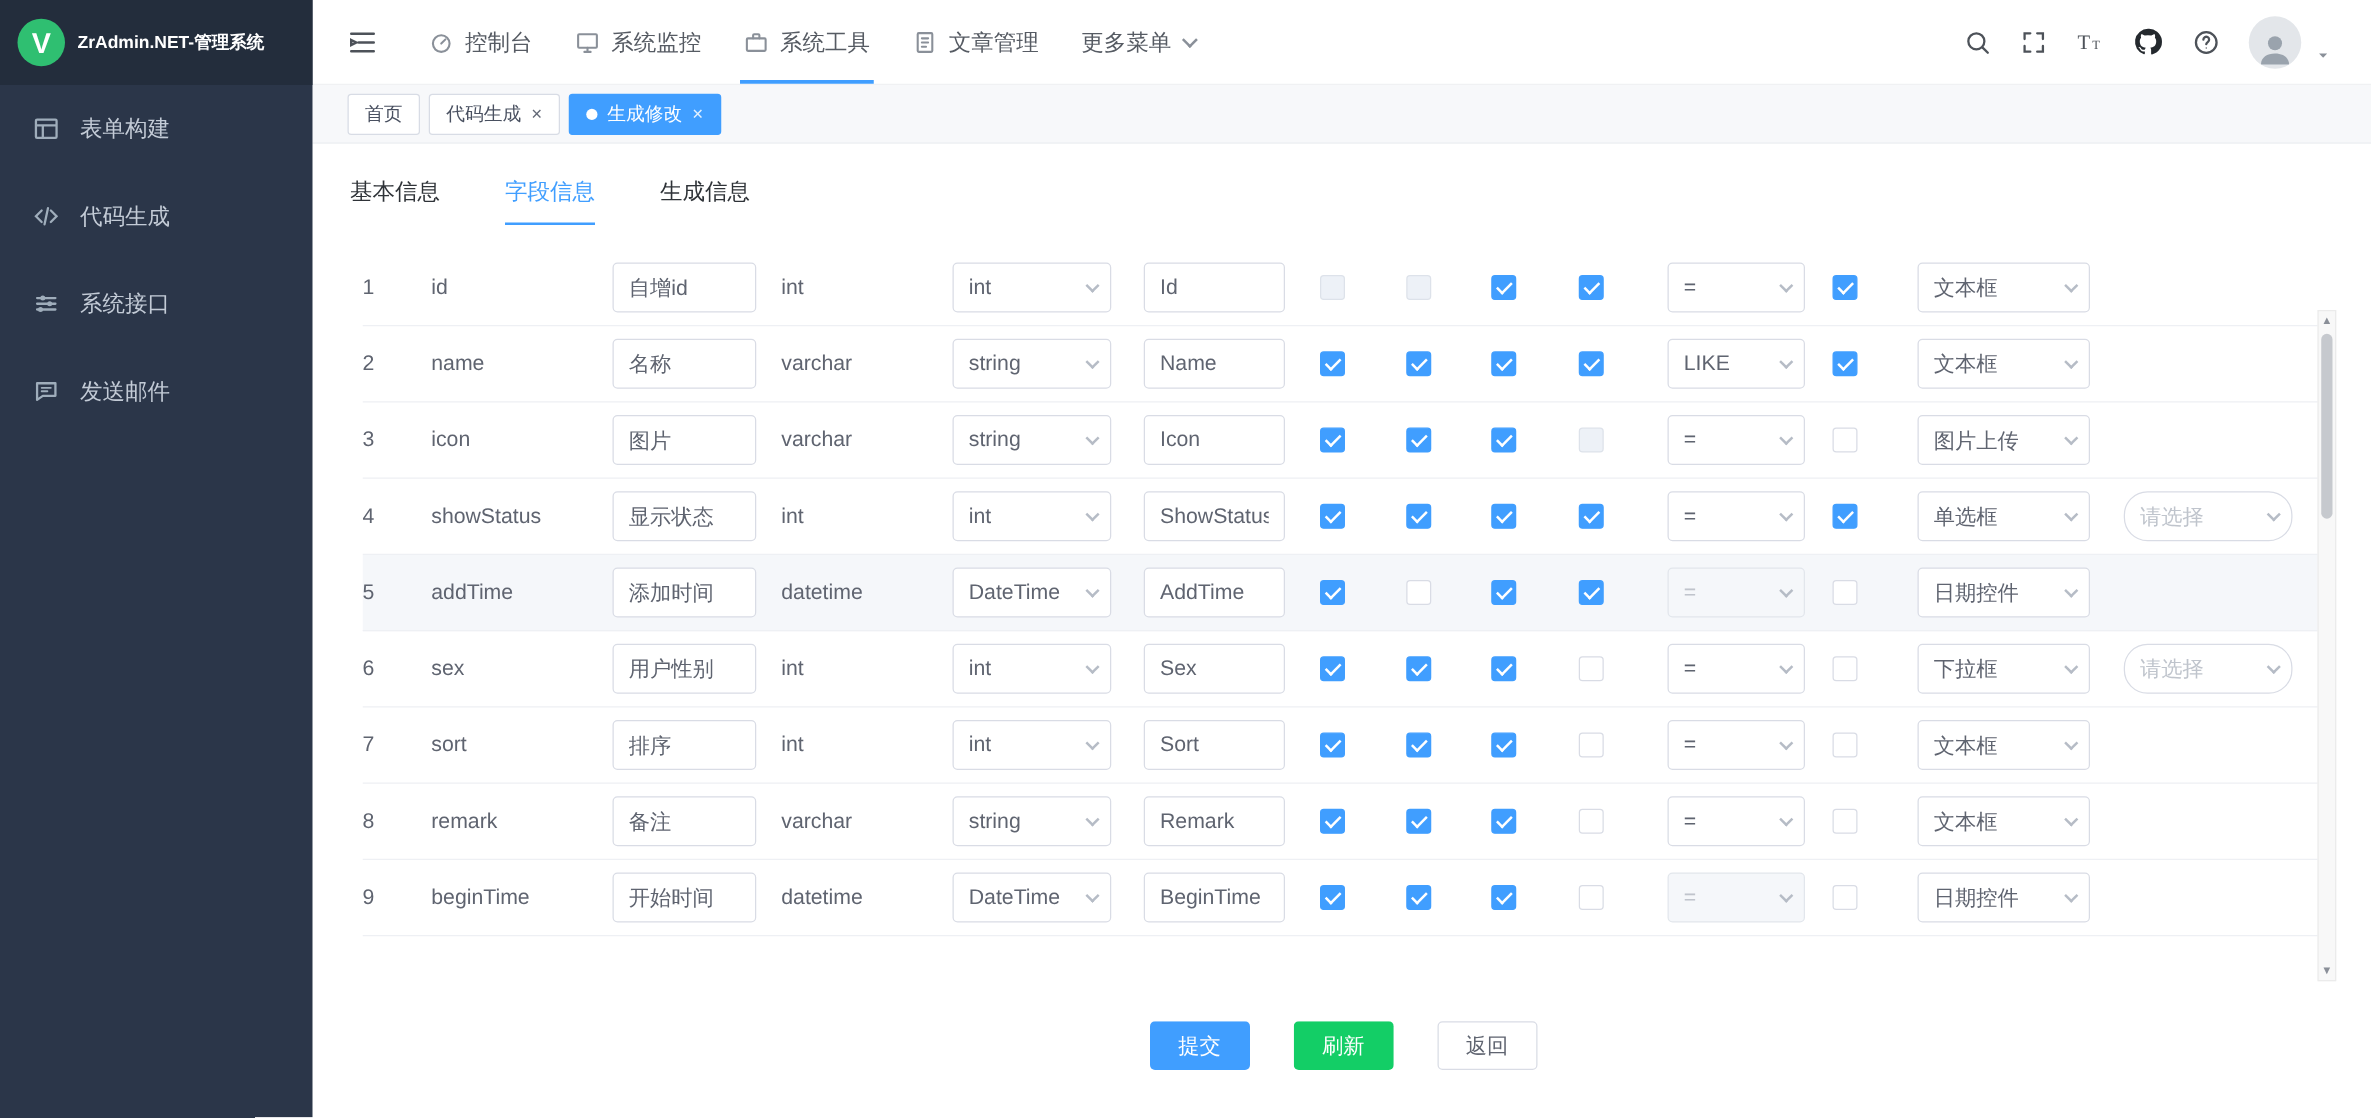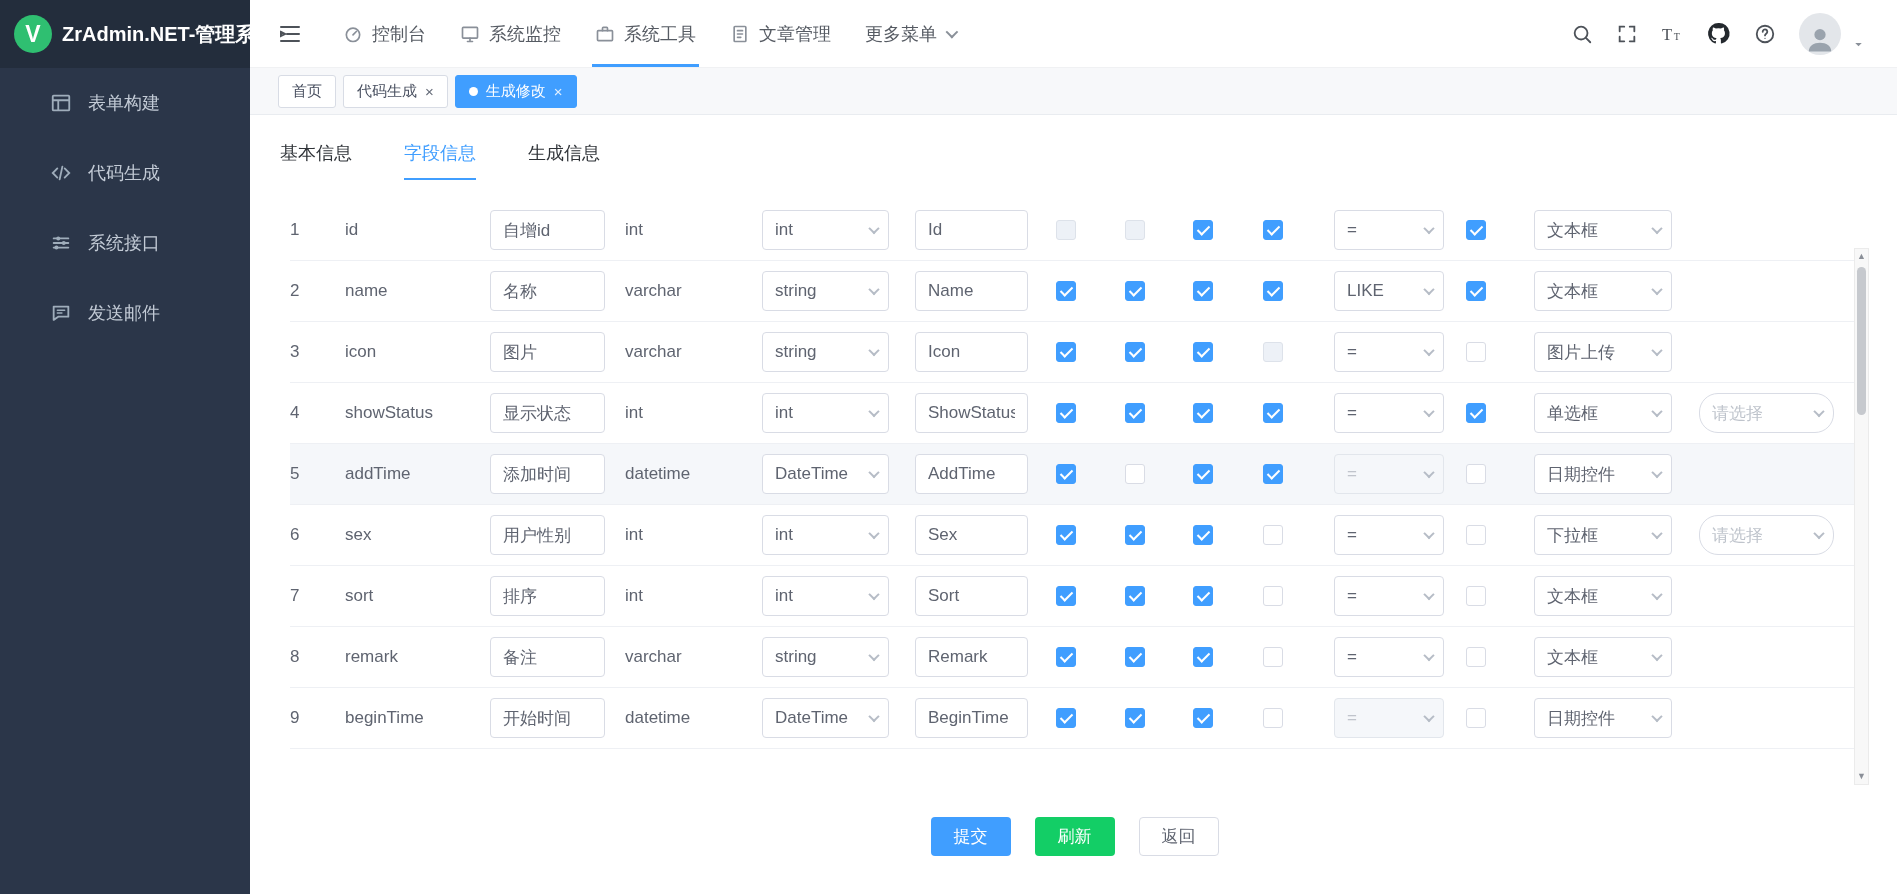--- a/index.html
+++ b/index.html
@@ -4,23 +4,23 @@
 <style>
   * { margin:0; padding:0; box-sizing:border-box; }
   html,body { background:#fff; }
   body { font-family:"Liberation Sans","DejaVu Sans",sans-serif; }
   .frame { position:relative; width:1897px; height:894px; background:#fff; overflow:hidden; font-size:17px; color:#303133; }
 
   
   .sidebar { position:absolute; left:0; top:0; width:250px; height:100%; background:#2b3649; z-index:5; }
   .logo-row { height:68px; display:flex; align-items:center; padding-left:14px; background:#232d3c; cursor:pointer; }
   .logo-circle { width:38px; height:38px; border-radius:50%; background:#2fbf71; color:#fff; display:flex; align-items:center; justify-content:center; font-weight:bold; font-size:23px; flex:none; }
-  .logo-title { color:#fff; font-size:20px; font-weight:bold; margin-left:10px; white-space:nowrap; }
+  .logo-title { color:#fff; font-size:14px; font-weight:bold; margin-left:10px; white-space:nowrap; }
   .side-menu { }
-  .side-item { height:70px; display:flex; align-items:center; padding-left:26px; color:#c3cbd6; font-size:18px; cursor:pointer; gap:16px;margin-left:24px; }
+  .side-item { height:70px; display:flex; align-items:center; padding-left:26px; color:#c3cbd6; font-size:18px; cursor:pointer; gap:16px; }
   .side-item .si { width:22px; height:22px; color:#9fadbb; flex:none; }
 
   
   .navbar { position:absolute; left:250px; top:0; right:0; height:68px; background:#fff; border-bottom:1px solid #f0f1f3; display:flex; align-items:center;text-align:center; }
   .hamb { width:24px; height:24px; margin-left:28px; color:#4d5259; cursor:pointer; flex:none; }
   .nav-menu { display:flex; margin-left:24px; height:100%; }
   .nav-item { display:flex; align-items:center; gap:9px; padding:0 17px; font-size:18px; color:#565b63; cursor:pointer; position:relative; white-space:nowrap; }
   .nav-item.active::after { content:""; position:absolute; left:14px; right:14px; bottom:0; height:3px; background:#409eff; }
   .nav-item .ni { width:20px; height:20px; color:#8a9099; flex:none; }
   .chev-lg { width:9px; height:9px; border-right:2px solid #8a9099; border-bottom:2px solid #8a9099; transform:rotate(45deg) translateY(-2px); display:inline-block; }
@@ -63,21 +63,21 @@
   .w-qm { width:110px; }
   .w-disp { width:138px; }
   .w-dict { width:135px;border-radius:19px; }
   .chev { width:8px; height:8px; border-right:2px solid #b6bcc6; border-bottom:2px solid #b6bcc6; transform:rotate(45deg) translate(-1px,-1px); flex:none; margin-left:6px; }
 
   .cb { width:20px; height:20px; border-radius:3px; border:1px solid #d9dce5; background:#fff; display:inline-block; position:relative; cursor:pointer; vertical-align:middle; }
   .cb.checked { background:#409eff; border-color:#409eff; }
   .cb.checked::after { content:""; position:absolute; left:6px; top:2px; width:5px; height:10px; border:solid #fff; border-width:0 2px 2px 0; transform:rotate(45deg); }
   .cb.disabled { background:#edf1f7; border-color:#dde2ea; cursor:not-allowed; }
 
-  .footer { position:absolute; left:40px; top:702px; width:1569px; display:flex; justify-content:center; gap:24px; }
+  .footer { position:absolute; left:40px; top:702px; width:1569px; display:flex; justify-content:center; gap:35px; }
   .btn { height:39px; padding:0 22px; border-radius:4px; font-size:17px; display:flex; align-items:center; cursor:pointer; border:1px solid transparent; font-family:inherit; }
   .btn.primary { background:#409eff; color:#fff; }
   .btn.success { background:#13ce66; color:#fff; }
   .btn.default { background:#fff; color:#5f6470; border-color:#d9dce5; }
 
   .vscroll { position:absolute; right:28px; top:133px; width:15px; height:537px; background:#f8f8f8; border:1px solid #ebebeb; }
   .vscroll .arr { position:absolute; left:0; width:100%; height:15px; color:#8a8f98; font-size:9px; text-align:center; line-height:15px; cursor:pointer; user-select:none; }
   .vscroll .arr.up { top:0; }
   .vscroll .arr.down { bottom:0; }
   .vscroll .thumb { position:absolute; left:2px; width:9px; top:18px; height:148px; background:#c6c9ce; border-radius:5px; cursor:pointer; }

